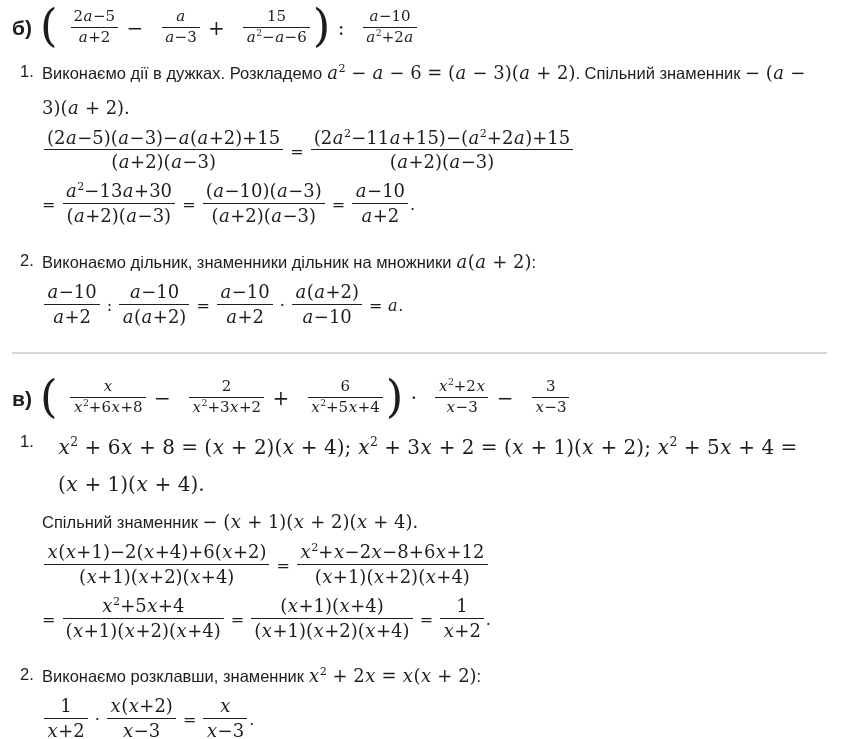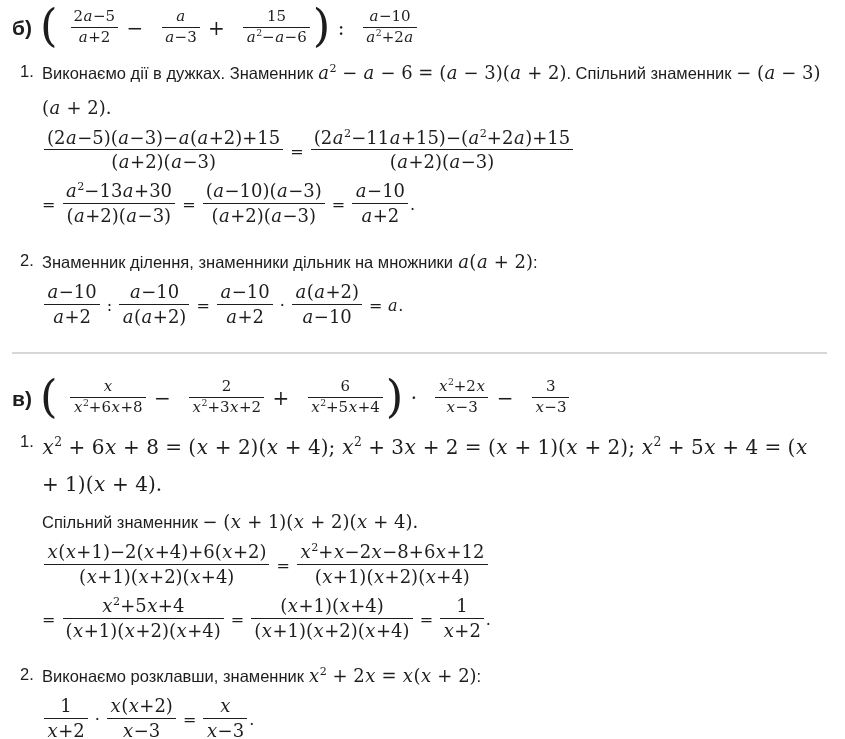--- a/index.html
+++ b/index.html
@@ -33,21 +33,21 @@
   .step-num{
     flex:0 0 30px;
     padding-left:8px;
     font-size:16.5px;
     line-height:1.95;
     box-sizing:border-box;
   }
   .step-body{flex:1;min-width:0;}
   .para{margin:0;}
   .p-text{font-size:16.5px;line-height:1.95;}
-  .p-math-lg{font-size:20px;line-height:1.8;margin:2px 0;}
+  .p-math-lg{font-size:20px;line-height:1.8;margin:2px 16px;}
   .p-math-sm{font-size:16px;margin:2px 0 5px 0;}
   
   .tb{font-weight:400;}
   .tm{font-family:"DejaVu Serif",serif;}
   .p-text .tm{font-size:1.09em;}
   .p-statement-row .tm,.p-math-sm .tm{vertical-align:middle;}
   .tm i,.fnum i,.fden i{font-style:italic;padding:0 0.5px;}
   sup{font-size:0.62em;line-height:0;}
   
   .frac{
@@ -82,29 +82,29 @@
 </style>
 </head>
 <body style="background: rgb(255, 255, 255); color: rgb(29, 29, 31);">
 
 <main class="doc">
     <section>
       <div class="statement p-statement-row"><span class="sec-label">б)</span><span class="bigp">(</span><span class="frac"><span class="fnum">2<i>a</i>−5</span><span class="fden"><i>a</i>+2</span></span><span class="tm"> − </span><span class="frac"><span class="fnum"><i>a</i></span><span class="fden"><i>a</i>−3</span></span><span class="tm"> + </span><span class="frac"><span class="fnum">15</span><span class="fden"><i>a</i><sup>2</sup>−<i>a</i>−6</span></span><span class="bigp">)</span><span class="tm"> : </span><span class="frac"><span class="fnum"><i>a</i>−10</span><span class="fden"><i>a</i><sup>2</sup>+2<i>a</i></span></span></div>
       <div class="step">
         <div class="step-num">1.</div>
         <div class="step-body">
-          <div class="para p-text"><span class="tb">Виконаємо дії в дужках.</span><span class="tt"> Знаменник </span><span class="tm"><i>a</i><sup>2</sup> − <i>a</i> − 6 = (<i>a</i> − 3)(<i>a</i> + 2)</span><span class="tt">. Спільний знаменник </span><span class="tm">− (<i>a</i> − 3)(<i>a</i> + 2).</span></div>
+          <div class="para p-text"><span class="tb">Виконаємо дії в дужках.</span><span class="tt"> Розкладемо </span><span class="tm"><i>a</i><sup>2</sup> − <i>a</i> − 6 = (<i>a</i> − 3)(<i>a</i> + 2)</span><span class="tt">. Спільний знаменник </span><span class="tm">− (<i>a</i> − 3)(<i>a</i> + 2).</span></div>
           <div class="para p-math-sm p-statement-row"><span class="frac"><span class="fnum">(2<i>a</i>−5)(<i>a</i>−3)−<i>a</i>(<i>a</i>+2)+15</span><span class="fden">(<i>a</i>+2)(<i>a</i>−3)</span></span><span class="tm"> = </span><span class="frac"><span class="fnum">(2<i>a</i><sup>2</sup>−11<i>a</i>+15)−(<i>a</i><sup>2</sup>+2<i>a</i>)+15</span><span class="fden">(<i>a</i>+2)(<i>a</i>−3)</span></span></div>
           <div class="para p-math-sm p-statement-row"><span class="tm">= </span><span class="frac"><span class="fnum"><i>a</i><sup>2</sup>−13<i>a</i>+30</span><span class="fden">(<i>a</i>+2)(<i>a</i>−3)</span></span><span class="tm"> = </span><span class="frac"><span class="fnum">(<i>a</i>−10)(<i>a</i>−3)</span><span class="fden">(<i>a</i>+2)(<i>a</i>−3)</span></span><span class="tm"> = </span><span class="frac"><span class="fnum"><i>a</i>−10</span><span class="fden"><i>a</i>+2</span></span><span class="tm">.</span></div>
         </div>
       </div>
       <div class="step">
         <div class="step-num">2.</div>
         <div class="step-body">
-          <div class="para p-text"><span class="tb">Знаменник ділення</span><span class="tt">, знаменники дільник на множники </span><span class="tm"><i>a</i>(<i>a</i> + 2)</span><span class="tt">:</span></div>
+          <div class="para p-text"><span class="tb">Виконаємо дільник</span><span class="tt">, знаменники дільник на множники </span><span class="tm"><i>a</i>(<i>a</i> + 2)</span><span class="tt">:</span></div>
           <div class="para p-math-sm p-statement-row"><span class="frac"><span class="fnum"><i>a</i>−10</span><span class="fden"><i>a</i>+2</span></span><span class="tm"> : </span><span class="frac"><span class="fnum"><i>a</i>−10</span><span class="fden"><i>a</i>(<i>a</i>+2)</span></span><span class="tm"> = </span><span class="frac"><span class="fnum"><i>a</i>−10</span><span class="fden"><i>a</i>+2</span></span><span class="tm"> · </span><span class="frac"><span class="fnum"><i>a</i>(<i>a</i>+2)</span><span class="fden"><i>a</i>−10</span></span><span class="tm"> = <i>a</i>.</span></div>
         </div>
       </div>
     </section>
     <hr class="divider" style="border-top-color: rgb(215, 215, 215);">
     <section>
       <div class="statement p-statement-row"><span class="sec-label">в)</span><span class="bigp">(</span><span class="frac"><span class="fnum"><i>x</i></span><span class="fden"><i>x</i><sup>2</sup>+6<i>x</i>+8</span></span><span class="tm"> − </span><span class="frac"><span class="fnum">2</span><span class="fden"><i>x</i><sup>2</sup>+3<i>x</i>+2</span></span><span class="tm"> + </span><span class="frac"><span class="fnum">6</span><span class="fden"><i>x</i><sup>2</sup>+5<i>x</i>+4</span></span><span class="bigp">)</span><span class="tm"> · </span><span class="frac"><span class="fnum"><i>x</i><sup>2</sup>+2<i>x</i></span><span class="fden"><i>x</i>−3</span></span><span class="tm"> − </span><span class="frac"><span class="fnum">3</span><span class="fden"><i>x</i>−3</span></span></div>
       <div class="step">
         <div class="step-num">1.</div>
         <div class="step-body">

